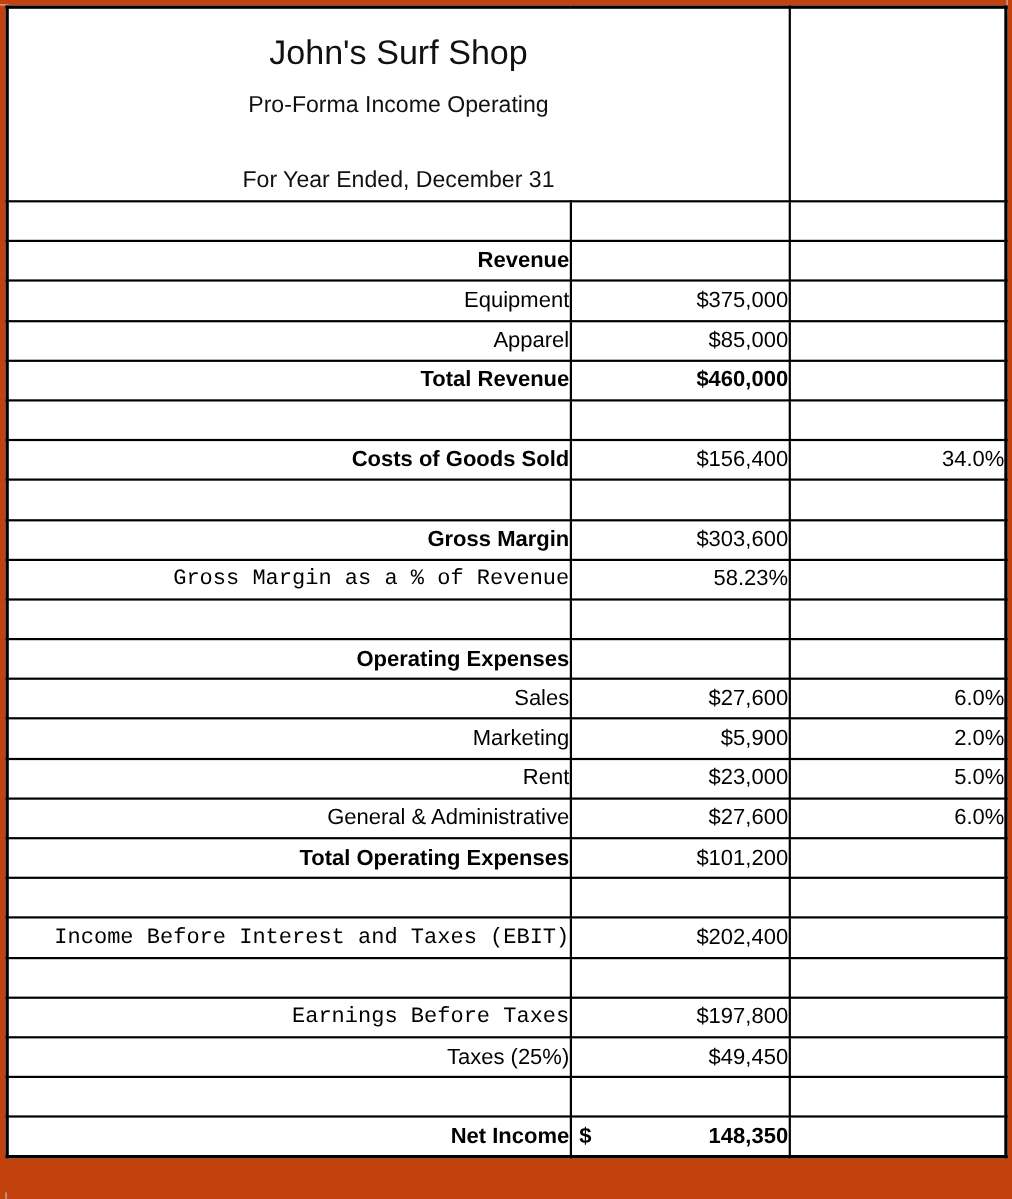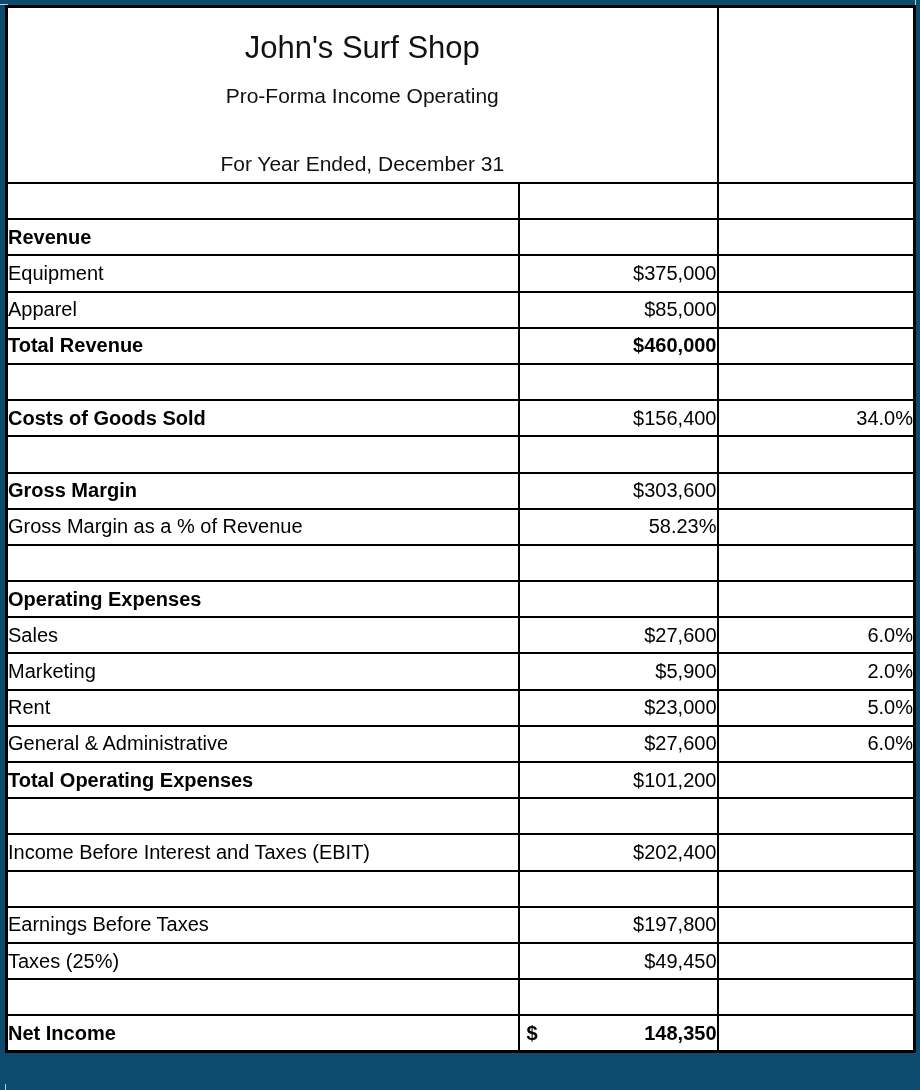--- a/index.html
+++ b/index.html
@@ -5,21 +5,21 @@
   html, body {
     margin: 0;
     padding: 0;
     background: #ffffff;
     font-family: "Liberation Sans", "DejaVu Sans", sans-serif;
   }
   .stage {
     position: relative;
     width: 920px;
     height: 1090px;
-    background: #0c4a6e;
+    background: #c2410c;
     overflow: hidden;
   }
   
   .gridline-stub-top {
     position: absolute;
     left: 0; top: 4px;
     width: 8px; height: 1px;
     background: #c9c9c9;
   }
   .gridline-stub-right-v {
@@ -56,27 +56,27 @@
   table.sheet { border: 3px solid #000000; }
 
   tr.data-row { height: 36.2px; }
   tr.title-row { height: 140px; }
 
   td.title-cell { vertical-align: top; text-align: center; }
   .t1 { margin-top: 10px; line-height: 60px; font-size: 31px; color: #111111; }
   .t2 { line-height: 36px; font-size: 21px; color: #111111; }
   .t3 { line-height: 36px; font-size: 21px; color: #111111; margin-top: 32px; }
 
-  td.c-label   { text-align: left;  padding-left: 7px; }
+  td.c-label   { text-align: right;  padding-left: 7px; }
   td.c-amount  { text-align: right; padding-right: 7px; }
   td.c-percent { text-align: right; padding-right: 7px; }
 
   td.style-section { color: #F2B748; font-weight: 700; }
   td.style-item    { padding-left: 32px; }
-  td.style-plain   { color: #000000; font-weight: 400; }
+  td.style-plain   { color: #000000; font-weight: 400; font-family: Liberation Mono, monospace; }
 
   td.amount-accent { color: #F2B748; font-weight: 700; }
   td.accounting {
     display: table-cell;
   }
   td.accounting .acct-wrap {
     display: flex;
     justify-content: space-between;
     align-items: center;
     padding-left: 7px;

